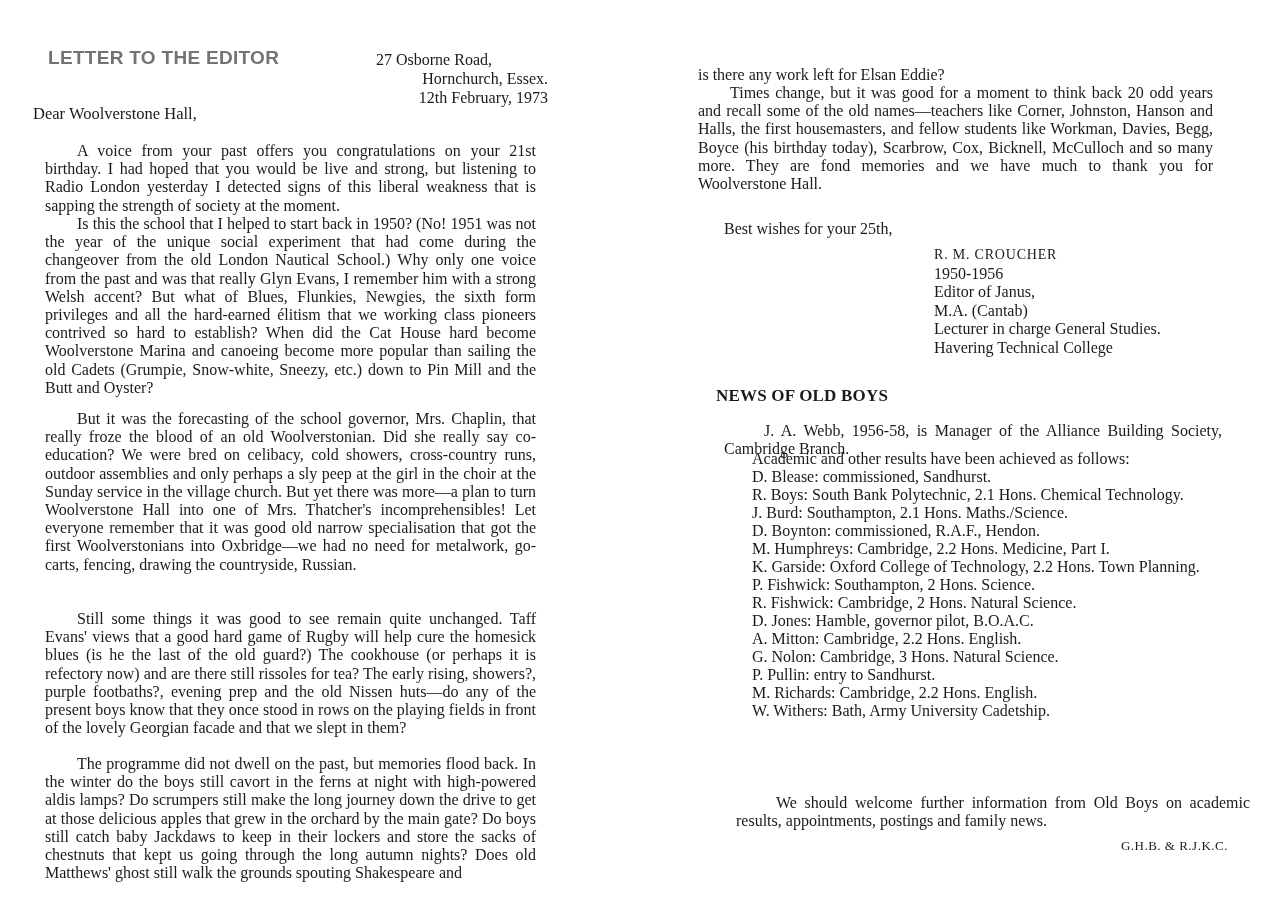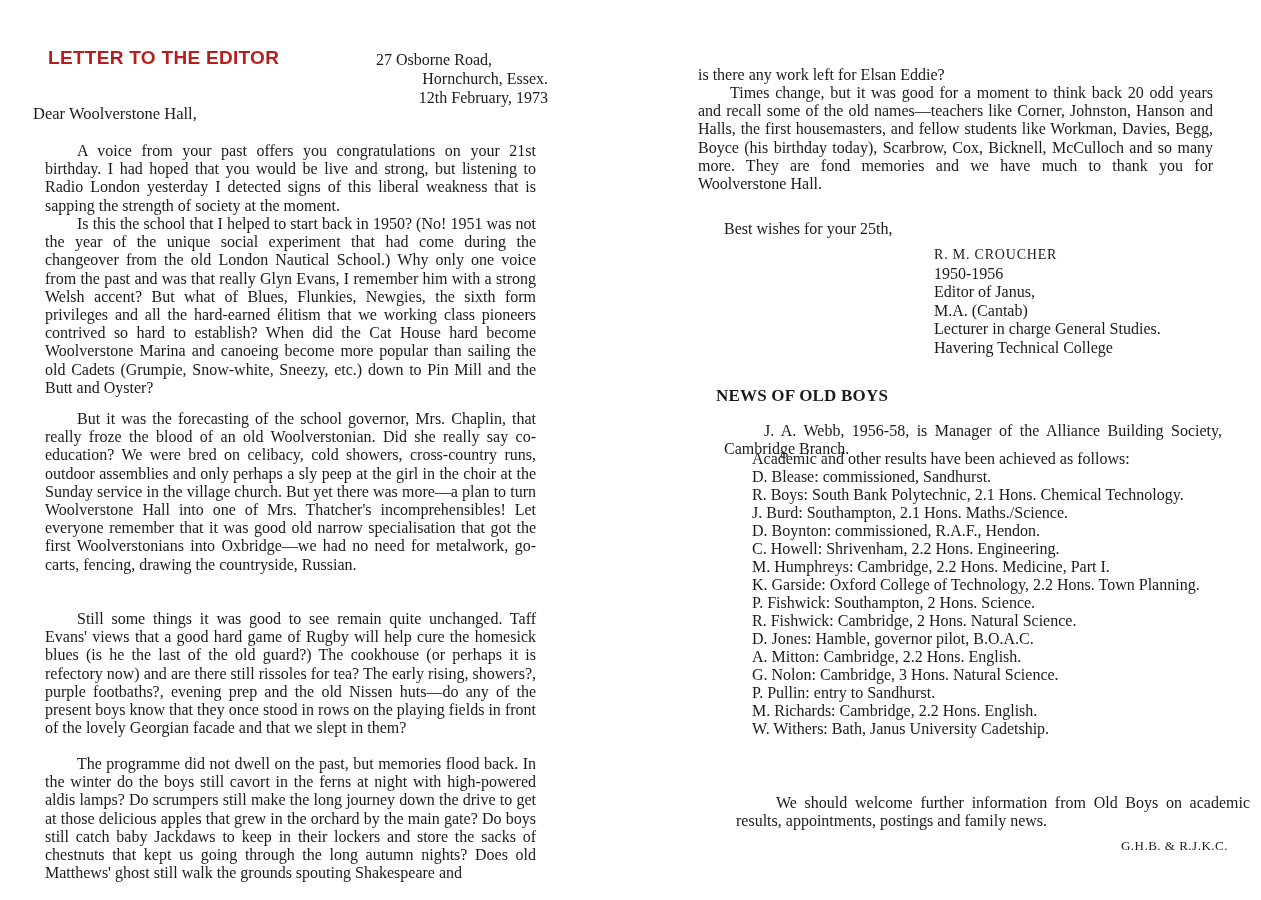--- a/index.html
+++ b/index.html
@@ -7,21 +7,21 @@
     width: 1261px; height: 900px; background: #ffffff; position: relative; overflow: hidden;
     font-family: "Liberation Serif", "DejaVu Serif", serif; color: #1a1a1a;
   }
   .page { position: absolute; top: 0; }
   .left-page { left: 0; width: 560px; height: 900px; }
   .right-page { left: 690px; width: 560px; height: 900px; }
 
   .heading-sans {
     position: absolute; left: 48px; top: 47px;
     font-family: "Liberation Sans", "DejaVu Sans", sans-serif;
-    font-weight: bold; font-size: 19px; letter-spacing: 0.3px; color: #b91c1c;
+    font-weight: bold; font-size: 19px; letter-spacing: 0.3px; color: #737373;
   }
   .address {
     position: absolute; left: 370px; top: 50px; width: 178px;
     font-size: 16px; line-height: 19px; text-align: right;
   }
   .address div { white-space: nowrap; font-family: Liberation Serif, serif; }
   .address .a1 { text-align: left; padding-left: 6px; }
 
   .salutation { position: absolute; left: 33px; top: 104px; font-size: 16.5px; }
 
@@ -126,30 +126,29 @@
   <div class="news-title">NEWS OF OLD BOYS</div>
   <div class="news-lead">
       <p>J. A. Webb, 1956-58, is Manager of the Alliance Building Society, Cambridge Branch.</p>
     </div>
   <div class="results-intro">Academic and other results have been achieved as follows:</div>
   <ul class="results">
     <li>D. Blease: commissioned, Sandhurst.</li>
     <li>R. Boys: South Bank Polytechnic, 2.1 Hons. Chemical Technology.</li>
     <li>J. Burd: Southampton, 2.1 Hons. Maths./Science.</li>
     <li>D. Boynton: commissioned, R.A.F., Hendon.</li>
-    <li>C. Howell: Shrivenham, 2.2 Hons. Engineering.</li>
     <li>M. Humphreys: Cambridge, 2.2 Hons. Medicine, Part I.</li>
     <li>K. Garside: Oxford College of Technology, 2.2 Hons. Town Planning.</li>
     <li>P. Fishwick: Southampton, 2 Hons. Science.</li>
     <li>R. Fishwick: Cambridge, 2 Hons. Natural Science.</li>
     <li>D. Jones: Hamble, governor pilot, B.O.A.C.</li>
     <li>A. Mitton: Cambridge, 2.2 Hons. English.</li>
     <li>G. Nolon: Cambridge, 3 Hons. Natural Science.</li>
     <li>P. Pullin: entry to Sandhurst.</li>
     <li>M. Richards: Cambridge, 2.2 Hons. English.</li>
-    <li>W. Withers: Bath, Janus University Cadetship.</li>
+    <li>W. Withers: Bath, Army University Cadetship.</li>
   </ul>
 
   <div class="closing">
       <p>We should welcome further information from Old Boys on academic results, appointments, postings and family news.</p>
     </div>
   <div class="initials">G.H.B. &amp; R.J.K.C.</div>
 </div>
 
 </body></html>

